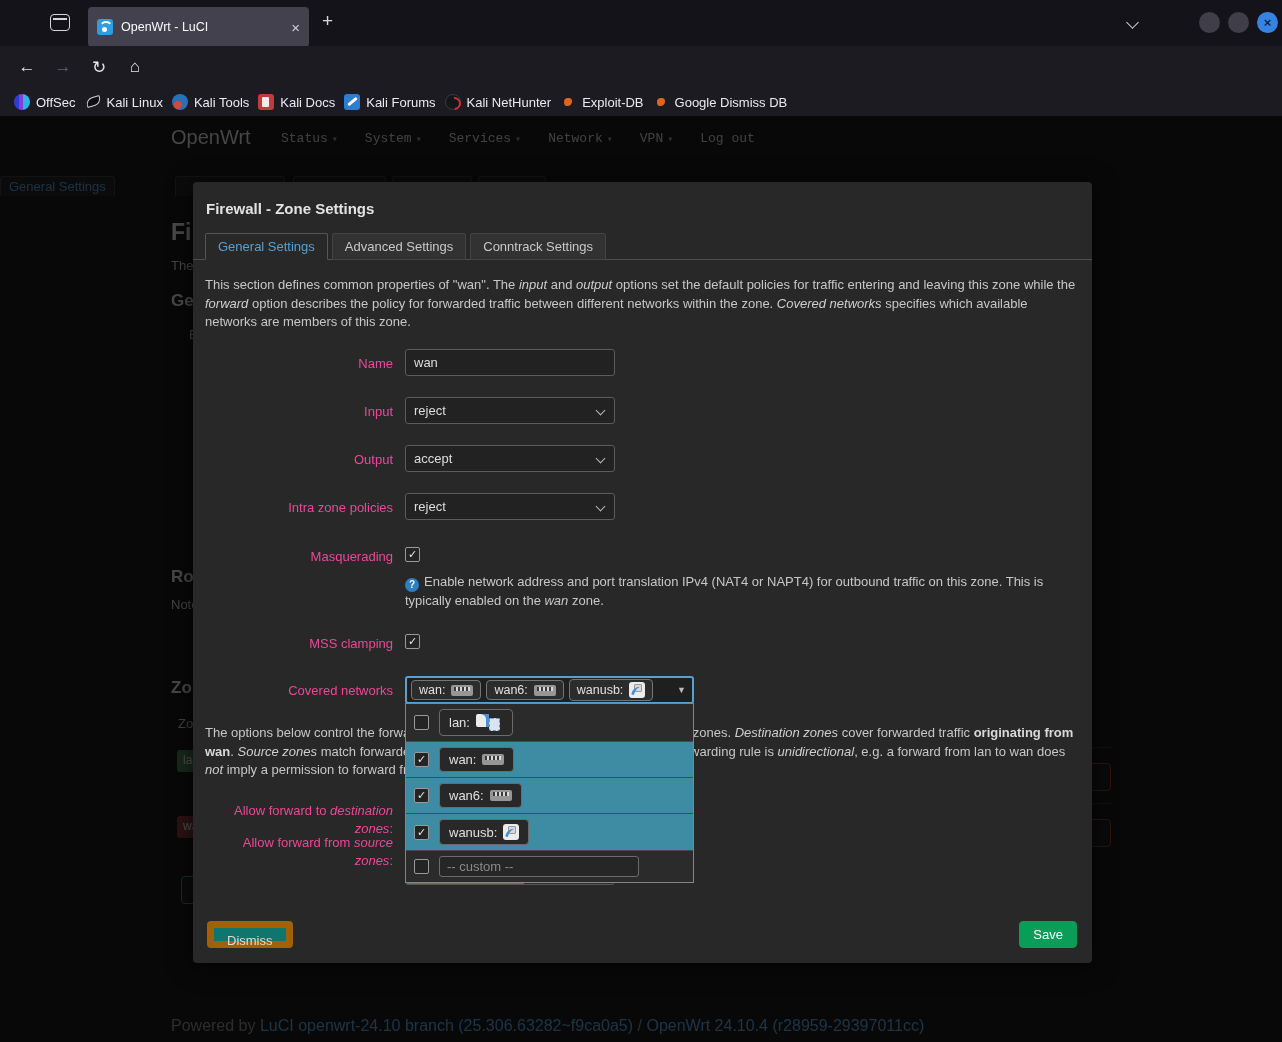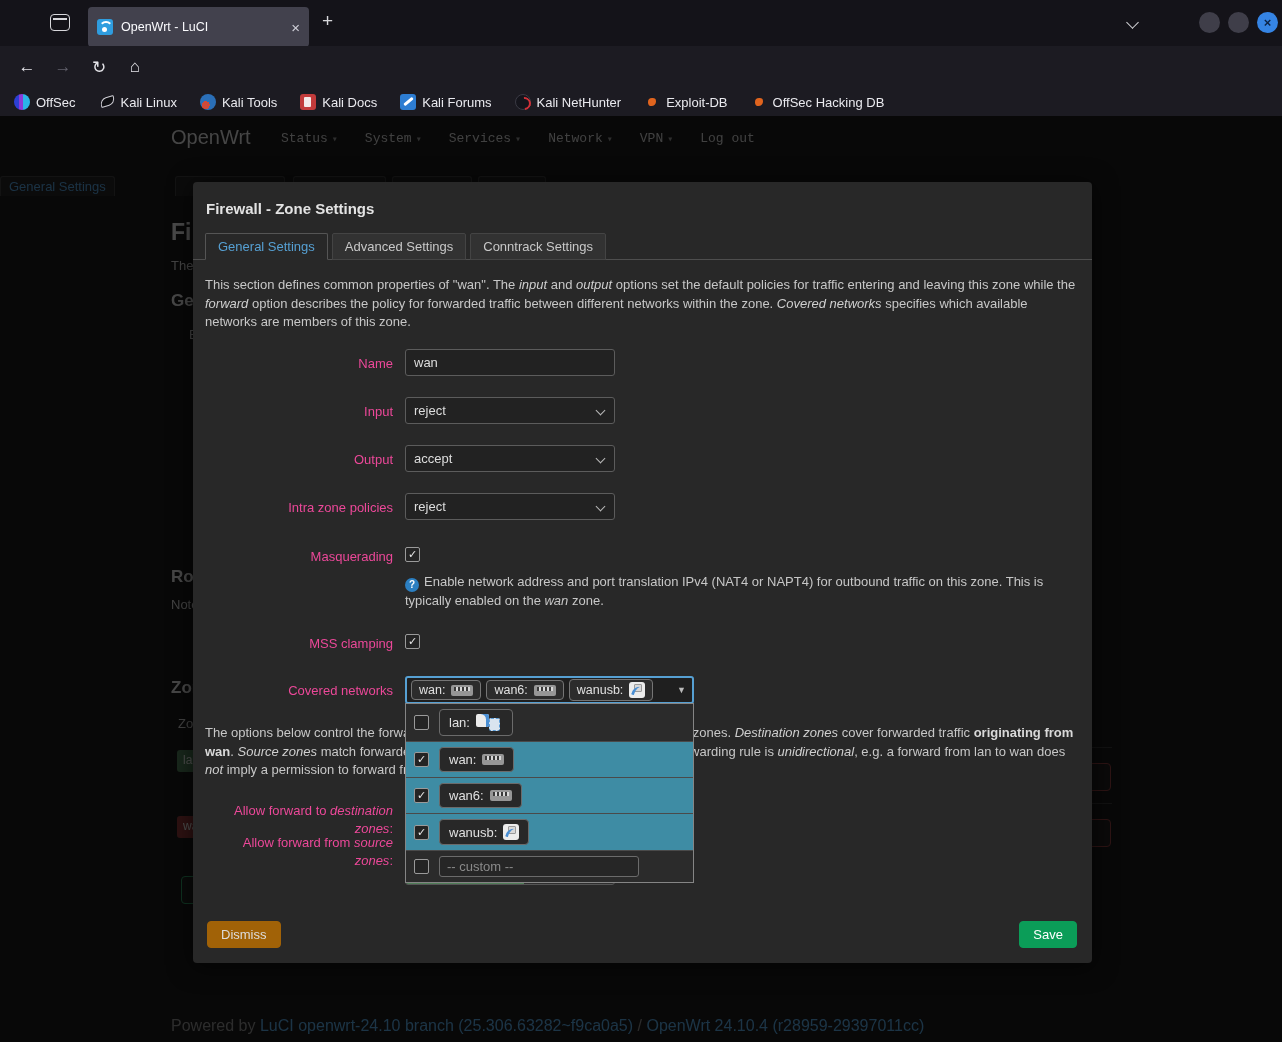--- a/index.html
+++ b/index.html
@@ -26,21 +26,21 @@
   .toolbar { position:absolute; left:0; top:46px; width:1282px; height:42px; background:#1c1b22; }
   .nav-ico { position:absolute; top:0; height:42px; display:flex; align-items:center; justify-content:center; width:30px; color:#e4e4e9; font-size:17px; }
   .nav-ico.dis { color:#62616c; }
   .urlbar { position:absolute; left:246px; top:51px; width:754px; height:31px; background:#3d3c48; border-radius:5px; display:flex; align-items:center; padding:0 10px; }
   .urlbar svg { flex:0 0 auto; }
   .url-text { font-size:14px; margin-left:9px; color:#9d9ca7; white-space:nowrap; overflow:hidden; flex:1; }
   .url-text b { color:#fbfbfe; font-weight:normal; }
   .url-star { color:#d7d7db; font-size:15px; }
   .right-icos { position:absolute; right:10px; top:46px; height:42px; display:flex; align-items:center; gap:21px; }
 
-  .bookmarks { position:absolute; left:0; top:88px; width:1282px; height:28px; background:#1c1b22; display:flex; align-items:center; padding-left:14px; gap:23px; }
+  .bookmarks { position:absolute; left:0; top:88px; width:1282px; height:28px; background:#1c1b22; display:flex; align-items:center; padding-left:14px; gap:9px; }
   .bm { display:flex; align-items:center; gap:6px; color:#eaeaef; font-size:13px; white-space:nowrap; }
   .bmi { width:16px; height:16px; border-radius:3px; position:relative; flex:0 0 16px; }
   .bmi.offsec { border-radius:50%; background:linear-gradient(90deg,#2c3fd4 0 5px,#8a3bd8 5px 9px,#2bb3e8 9px 16px); }
   .bmi.kali { background:transparent; }
   .bmi.kali::before { content:""; position:absolute; left:1px; top:3px; width:13px; height:7px; background:#0e0e12; border:1px solid #cfcfd6; border-radius:7px 1px 7px 1px; transform:rotate(-18deg); }
   .bmi.tools { border-radius:50%; background:radial-gradient(circle at 35% 70%, #d04a3a 0 4px, #2a6fb8 4px); }
   .bmi.docs { background:#c23b3b; }
   .bmi.docs::before { content:""; position:absolute; left:4px; top:3px; width:7px; height:10px; background:#f3e9e9; border-radius:1px; }
   .bmi.forums { background:#2d7dd2; }
   .bmi.forums::before { content:""; position:absolute; left:3px; top:6px; width:11px; height:3px; background:#fff; transform:rotate(-40deg); border-radius:1px; }
@@ -95,21 +95,21 @@
   .ddrow:last-child { border-bottom:none; min-height:29px; }
   .ddrow.hl { background:#3e8ca4; }
   .ddcb { width:15px; height:15px; flex:0 0 15px; background:#242424; border:1px solid #9a9a9a; border-radius:2px; color:#e8e8e8; font-size:11px; line-height:13px; text-align:center; }
   .ddrow .token { background:#282828; border-color:#6b6b6b; font-size:13px; padding:4px 9px; }
   .ddcustom { flex:1; max-width:200px; height:21px; background:#262626; border:1px solid #6b6b6b; border-radius:3px; color:#bbb; font-size:13px; padding:0 7px; font-family:inherit; }
   .ddcustom::placeholder { color:#8a8a8a; }
   .srcsel { position:absolute; left:212px; top:675px; width:210px; height:28px; border:1px solid #555; border-radius:3px; background:#2e2e2e; overflow:hidden; }
   .srcsel .zfill { position:absolute; left:0; top:0; width:118px; height:100%; background:#4f7e57; display:flex; align-items:center; padding-left:5px; }
   .srcsel .token { background:#242424; border-color:#4a4a4a; padding:2px 6px; font-size:12px; }
   .mbtn { position:absolute; top:739px; height:27px; border-radius:4px; font-size:13px; padding:0 13px; line-height:25px; text-align:center; }
-  .mbtn.dismiss { left:14px; background:#a16207; border:1px solid #a16207; color:#ddd; }
+  .mbtn.dismiss { left:14px; background:#0f766e; border:7px solid #a16207; color:#ddd; }
   .mbtn.save { right:15px; background:#0b9d58; border:1px solid #0b9d58; color:#fff; }
 
   
   .icon-eth { display:inline-block; width:22px; height:11px; background:#969696; border-radius:2px; position:relative; }
   .icon-eth::before { content:""; position:absolute; left:3px; top:2px; width:16px; height:4px; background:repeating-linear-gradient(90deg,#3a3a3a 0 2px,#d8d8d8 2px 4px); }
   .icon-usb { display:inline-block; width:16px; height:16px; background:#ececec; border-radius:3px; position:relative; }
   .icon-usb::before { content:""; position:absolute; top:2px; left:5px; width:6px; height:6px; border:1px solid #9a9a9a; border-radius:1px; background:#d9d9d9; }
   .icon-usb::after { content:""; position:absolute; left:3px; top:4px; width:8px; height:10px; border-left:3px solid #4a8fd4; border-top-left-radius:9px; transform:rotate(14deg); }
   .icon-lan { display:inline-block; width:27px; height:17px; position:relative; }
   .icon-lan::before { content:""; position:absolute; left:0; top:0; width:13px; height:13px; background:#ececec; border-radius:2px; box-shadow:inset -7px 4px 0 -4px #4a8fd4; }
@@ -197,21 +197,21 @@
       <span class="bm">
         <span class="bmi nethunter"></span>
         <span>Kali NetHunter</span>
       </span>
       <span class="bm">
         <span class="bmi edb"></span>
         <span>Exploit-DB</span>
       </span>
       <span class="bm">
         <span class="bmi ghdb"></span>
-        <span>OffSec Hacking DB</span>
+        <span>Google Dismiss DB</span>
       </span>
     </div>
 
   <div class="page">
     <span class="brand">OpenWrt</span>
     <div class="lnav" id="lnav">
         <span class="it">Status<span class="caret">▾</span></span>
         <span class="it">System<span class="caret">▾</span></span>
         <span class="it">Services<span class="caret">▾</span></span>
         <span class="it">Network<span class="caret">▾</span></span>

